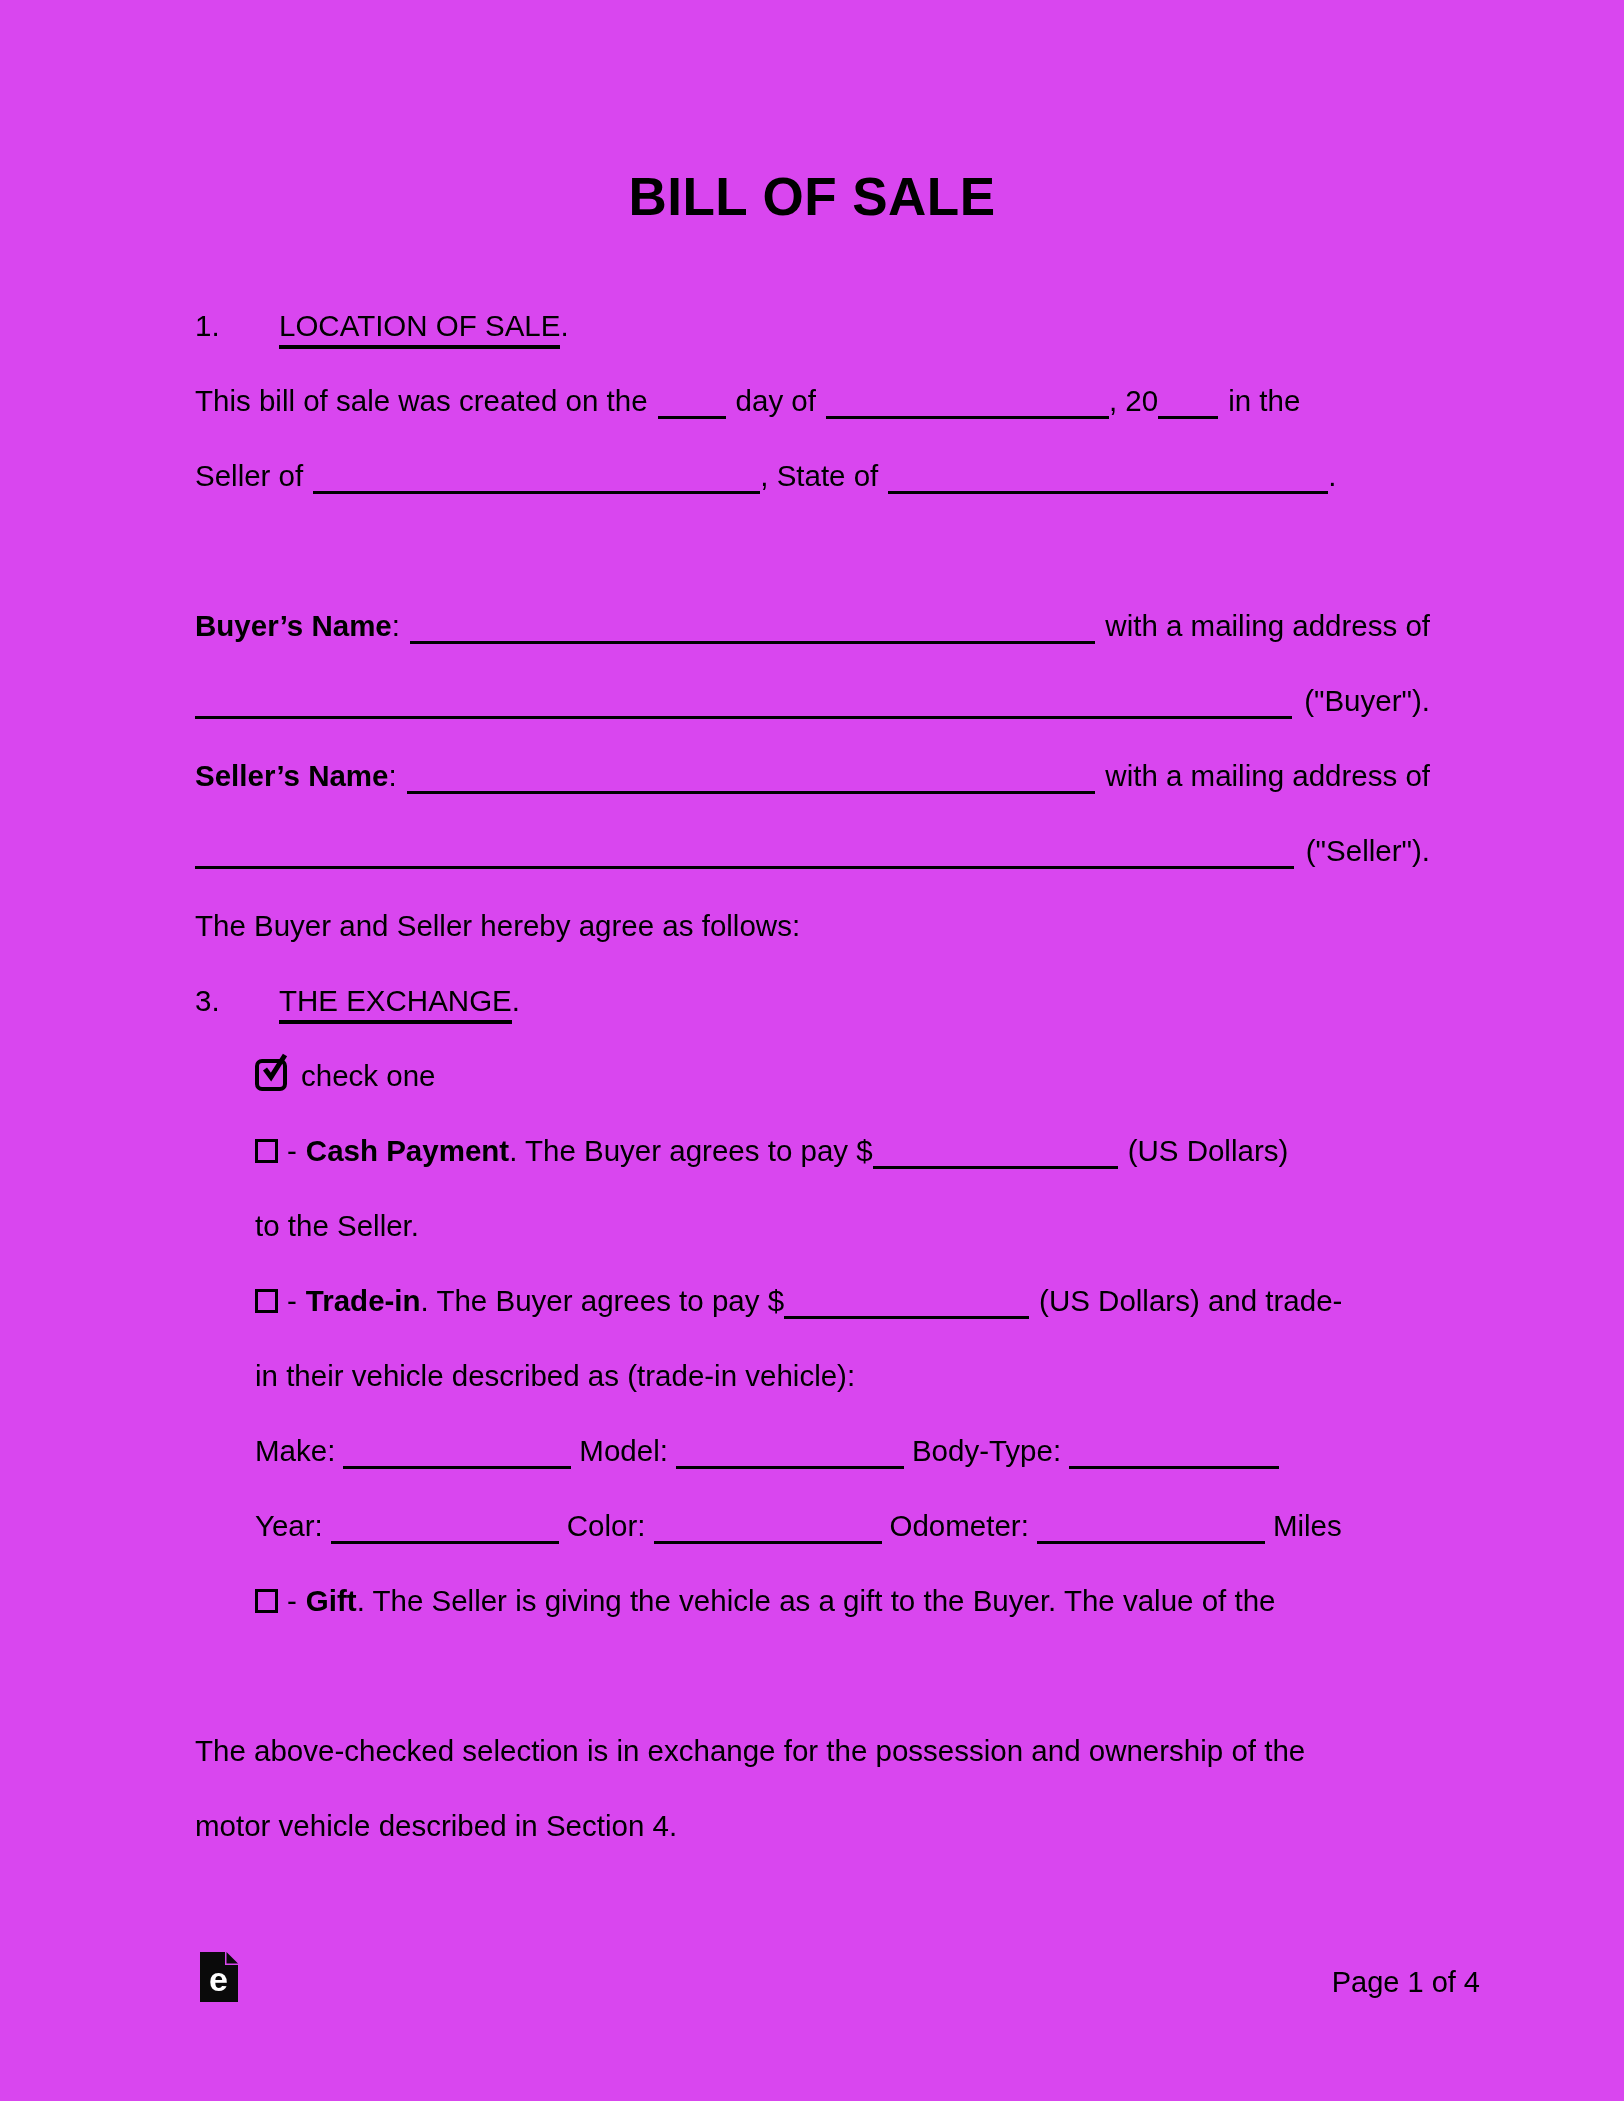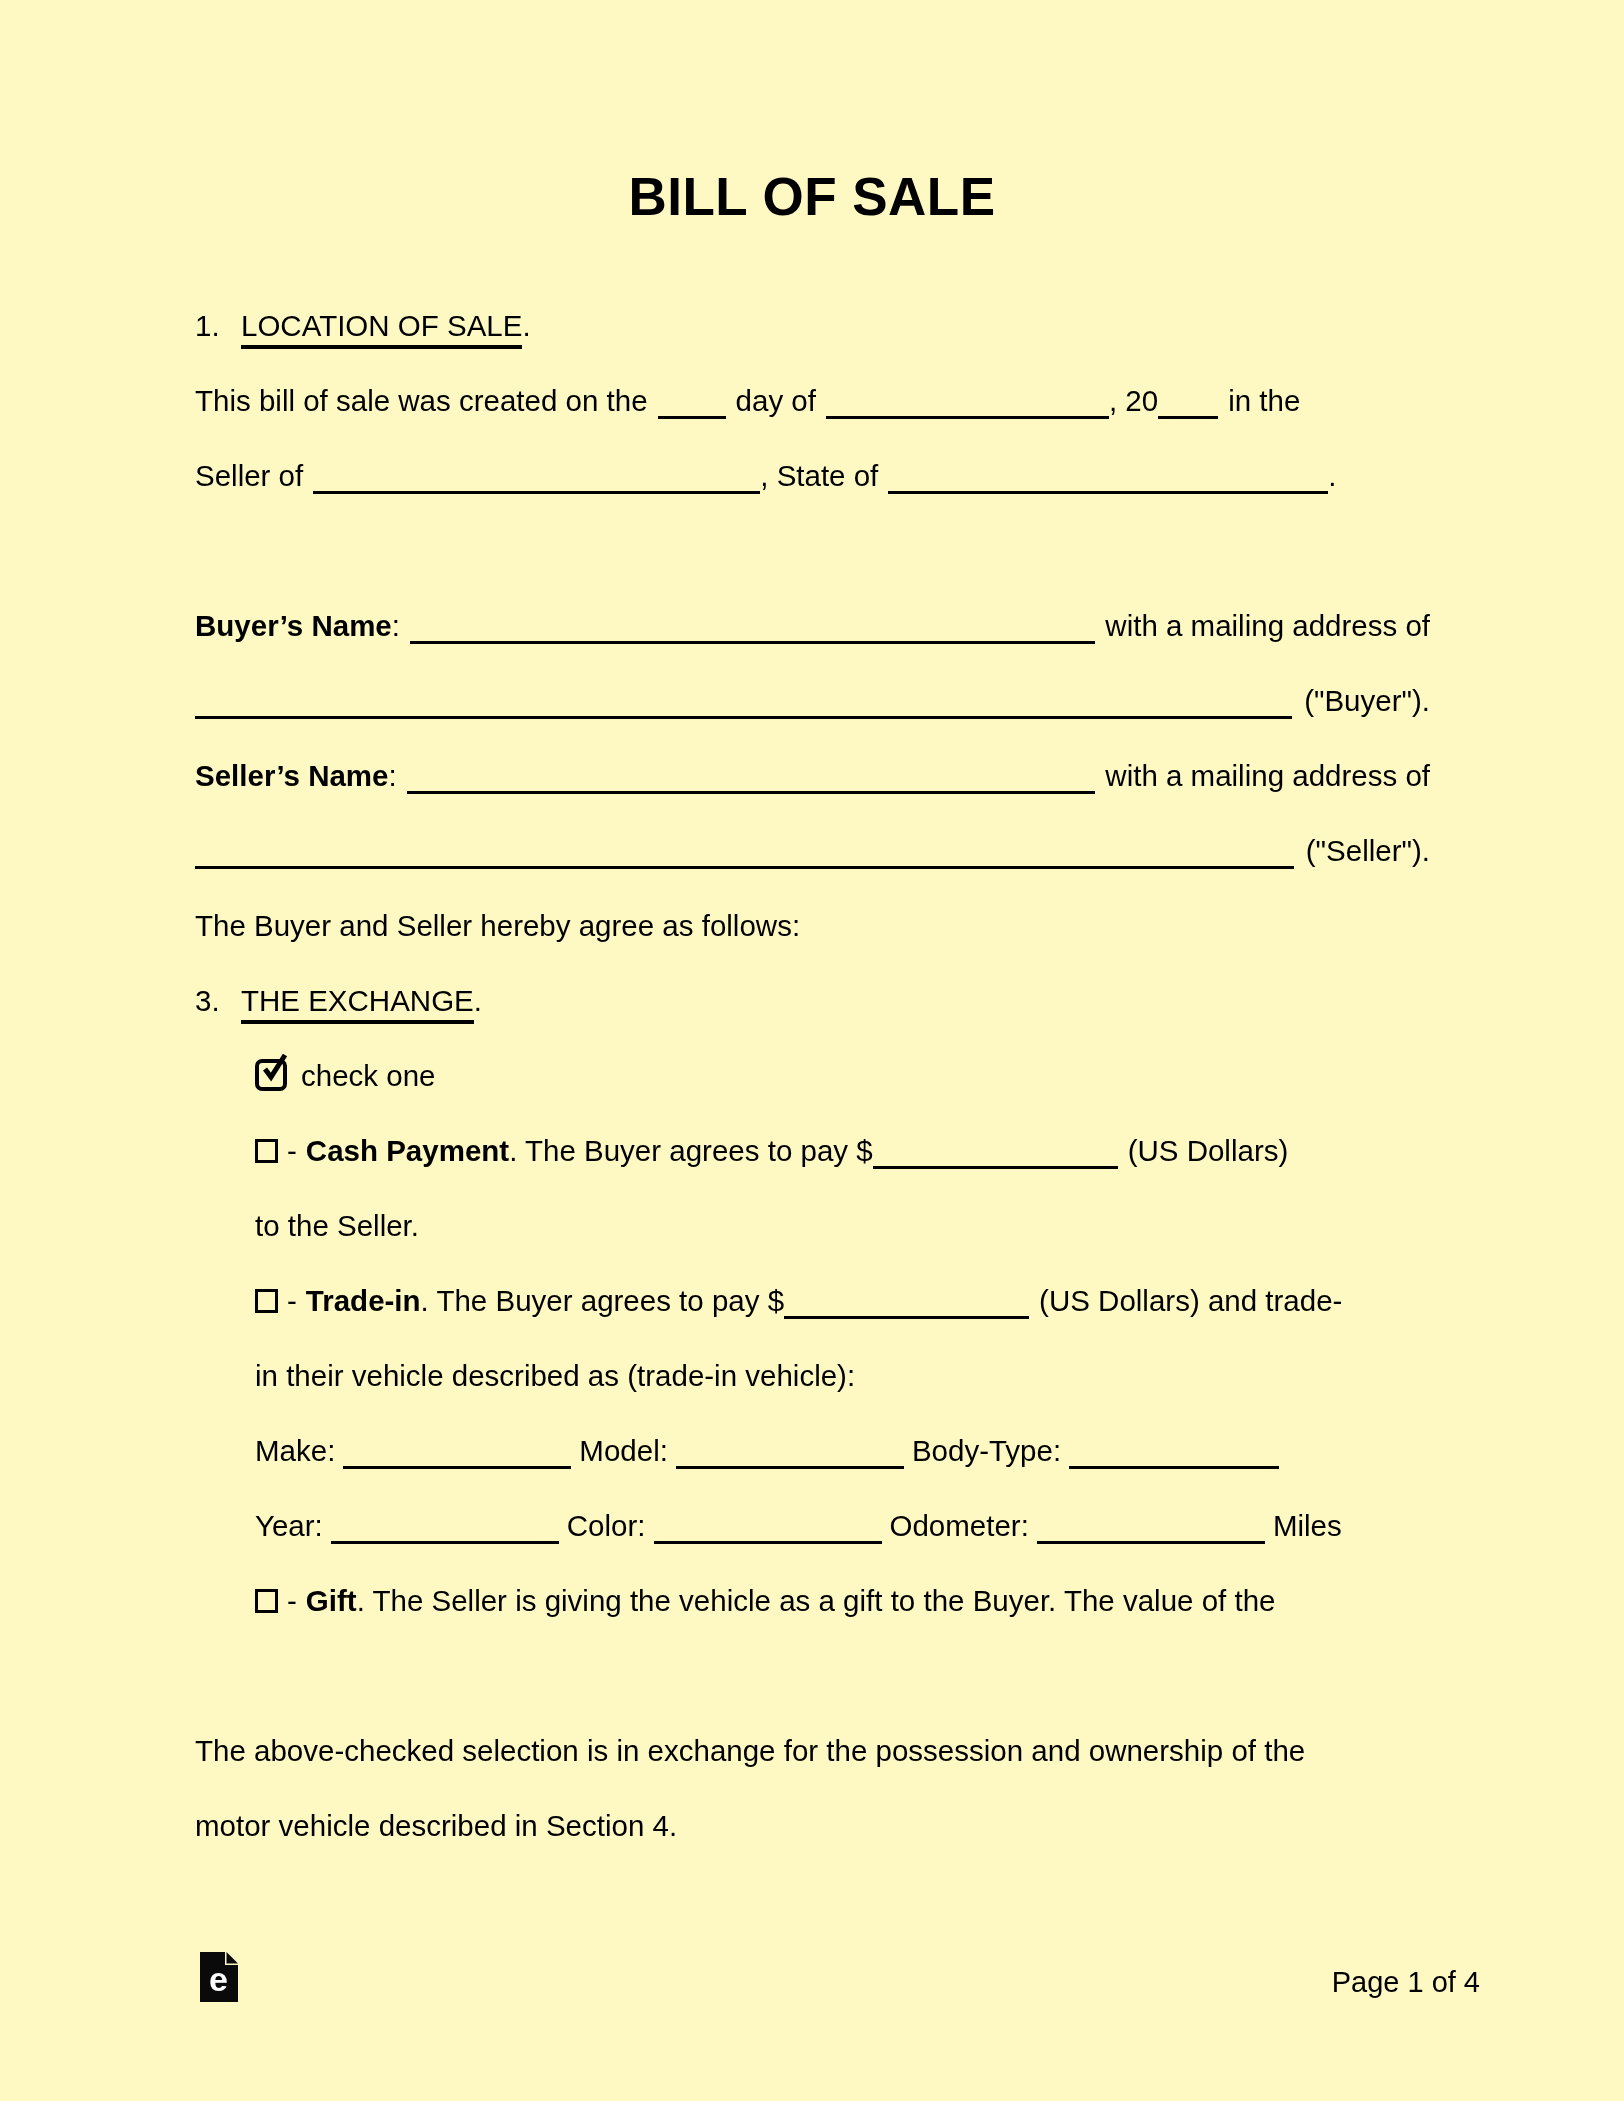--- a/index.html
+++ b/index.html
@@ -1,32 +1,32 @@
 <!DOCTYPE html>
 <html><head>
 <meta charset="utf-8">
 <style>
   html,body { margin:0; padding:0; background:#ffffff; }
   body { font-family:"Liberation Sans", sans-serif; color:#000; }
   .page {
-    position:relative; width:1624px; height:2101px; background:#fef9c3; overflow:hidden;
+    position:relative; width:1624px; height:2101px; background:#d946ef; overflow:hidden;
   }
   .title {
     position:absolute; top:170px; left:0; right:0; text-align:center;
     font-size:53px; font-weight:bold; line-height:1; letter-spacing:0.5px;
   }
   .line {
     position:absolute; left:195px; right:194px;
     font-size:29.5px; line-height:40px; white-space:nowrap;
   }
   .line.indent { left:241px;padding-left:14px; }
   .flexline { display:flex; align-items:baseline; }
   .b { font-weight:bold; }
   .hnum { display:inline-block; min-width:46px; }
-  .hu { border-bottom:4px solid #000; padding-bottom:3px; }
+  .hu { border-bottom:4px solid #000; padding-bottom:3px;margin-left:38px; }
   .blank {
     display:inline-block; height:24px; border-bottom:3px solid #000;
     vertical-align:-8px; margin:0 10px;
   }
   .flexline .blank { flex:1 1 auto; position:relative; top:8px; height:24px; vertical-align:baseline; }
   .ml0 { margin-left:0 !important; }
   .mr0 { margin-right:0 !important; }
   .w-day { width:68px; }
   .w-month { width:283px; }
   .w-year { width:60px; }

